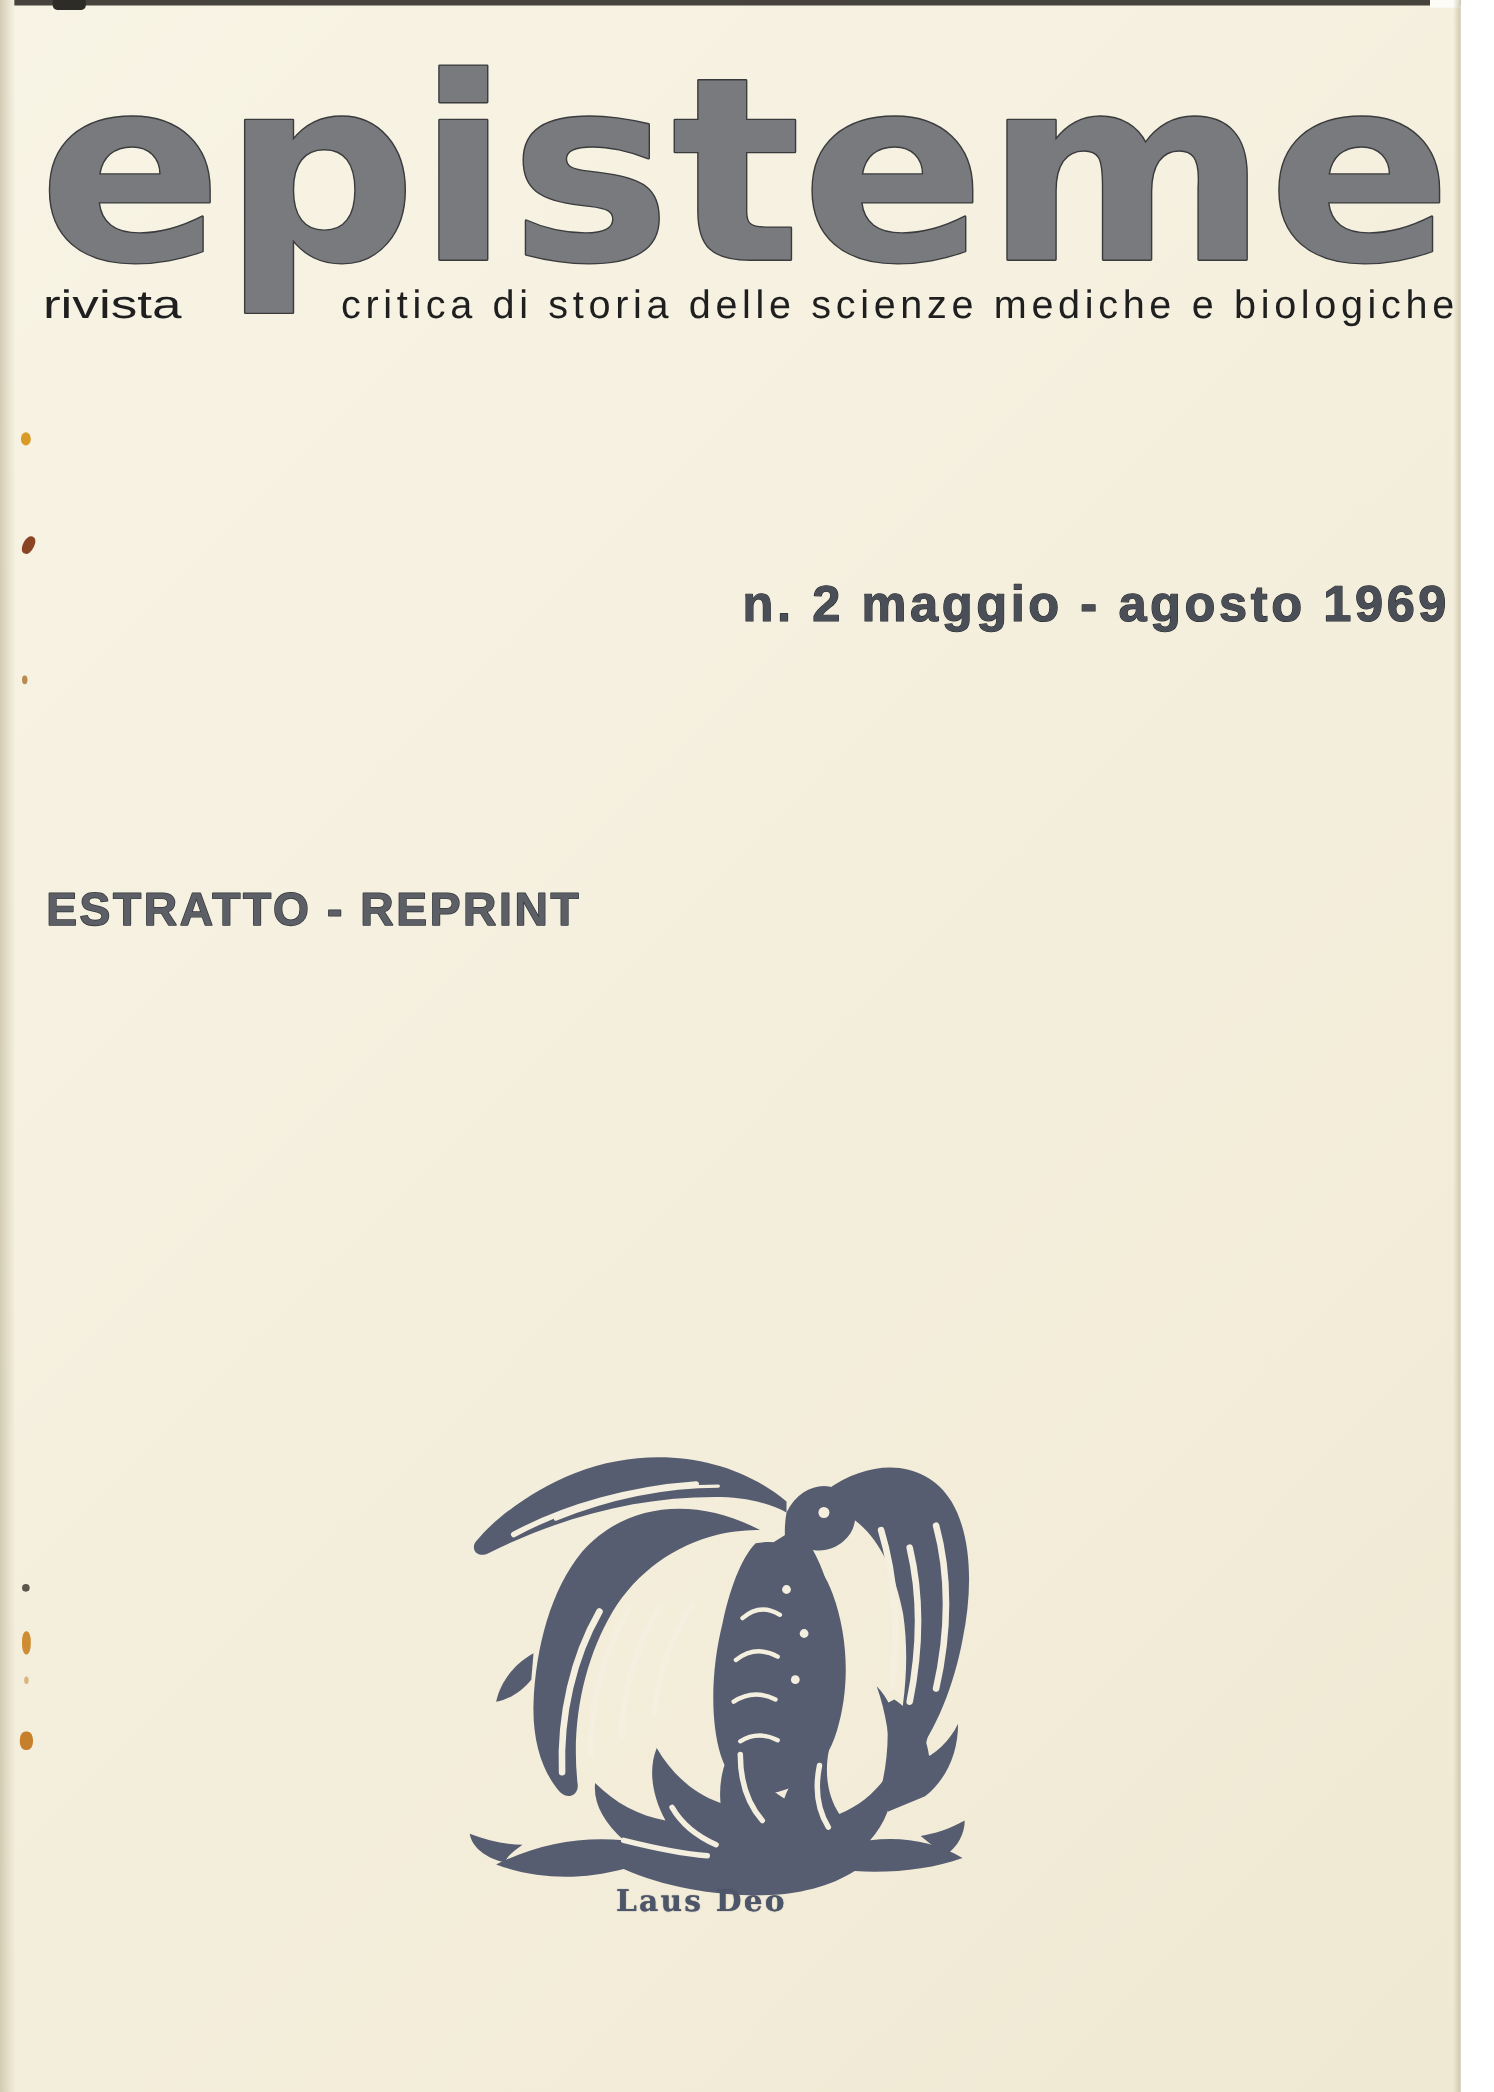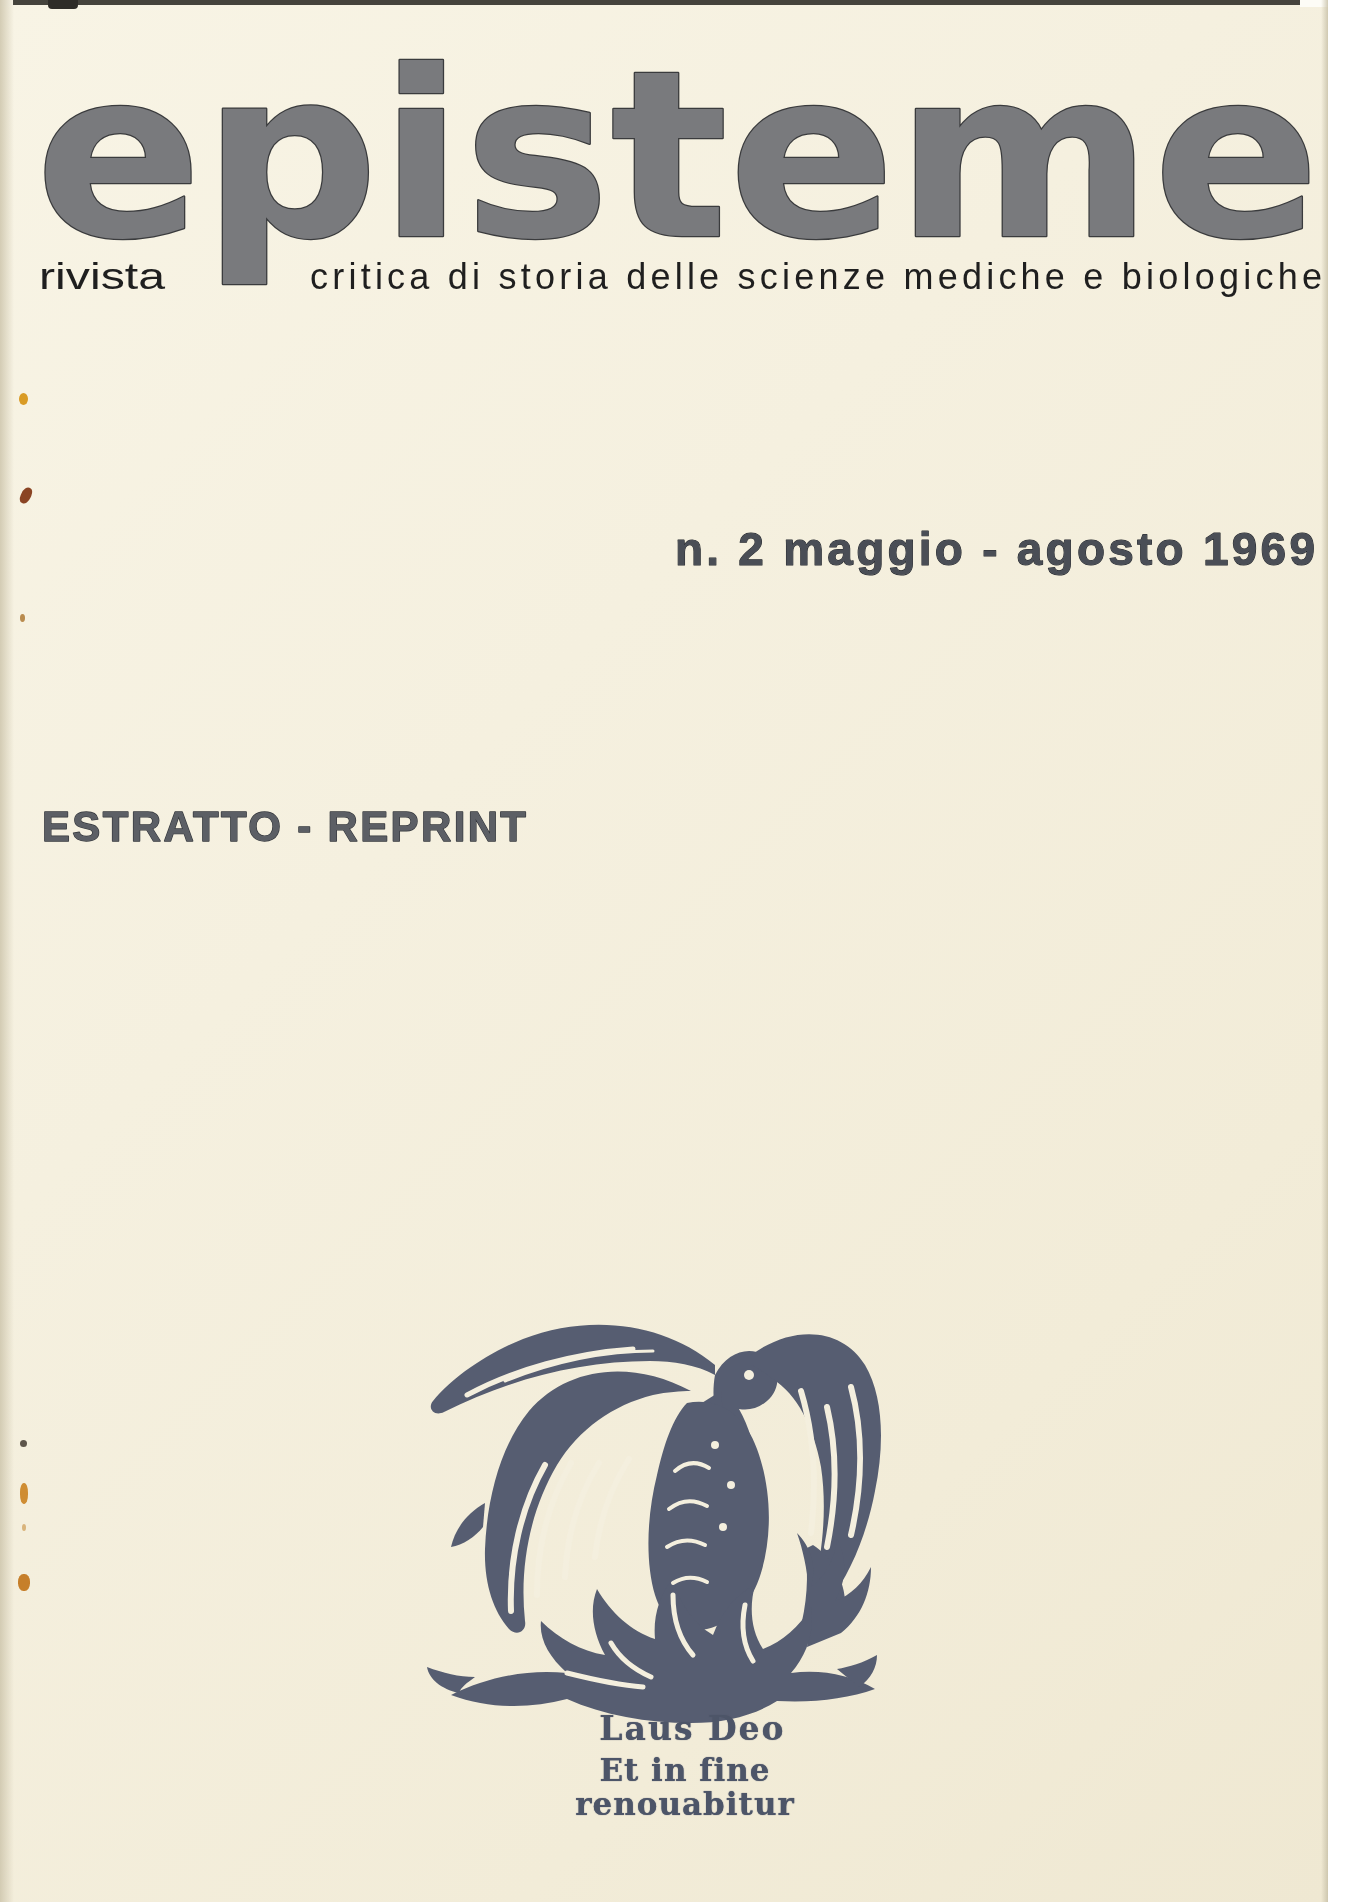--- a/index.html
+++ b/index.html
@@ -54,24 +54,24 @@
     font-family:"Liberation Sans", sans-serif;
     font-weight:bold;
     fill:#5c5f65;
     stroke:#33363b;stroke-width:1.3;stroke-linejoin:round;
     paint-order:stroke;
   }
   
   .emblem{position:absolute;left:415px;top:1295px;width:470px;height:430px;}
   .caption-1{
     position:absolute;left:560px;top:1712px;width:265px;
-    text-align:center;
+    text-align:left;
     font-family:"DejaVu Serif", serif;
     font-weight:bold;
-    font-size:33px;line-height:34px;
+    font-size:27px;line-height:34px;
     letter-spacing:2px;
     color:#4d5568;
     text-shadow:0 0 1px #4d5568;
   }
   .caption-2{
     position:absolute;left:505px;top:1753px;width:360px;
     text-align:center;
     font-family:"DejaVu Serif", serif;
     font-weight:bold;
     font-size:31px;line-height:34px;
@@ -160,21 +160,20 @@
       <path stroke-width="5" d="M330,310 C326,330 328,350 338,366"></path>
       <path stroke-width="5" d="M196,348 C204,362 218,374 236,382"></path>
     </g>
     <circle cx="334" cy="80" r="5" fill="#f4efde"></circle>
     <circle cx="300" cy="150" r="4" fill="#f4efde"></circle>
     <circle cx="316" cy="190" r="4" fill="#f4efde"></circle>
     <circle cx="308" cy="232" r="4" fill="#f4efde"></circle>
   </svg>
 
   <div class="caption-1">Laus Deo</div>
-  <div class="caption-2">Et in fine renouabitur</div>
 
   <div class="blemish b1"></div>
   <div class="blemish b2"></div>
   <div class="blemish b3"></div>
   <div class="blemish b4"></div>
   <div class="blemish b5"></div>
   <div class="blemish b6"></div>
   <div class="blemish b7"></div>
 
 </div>

